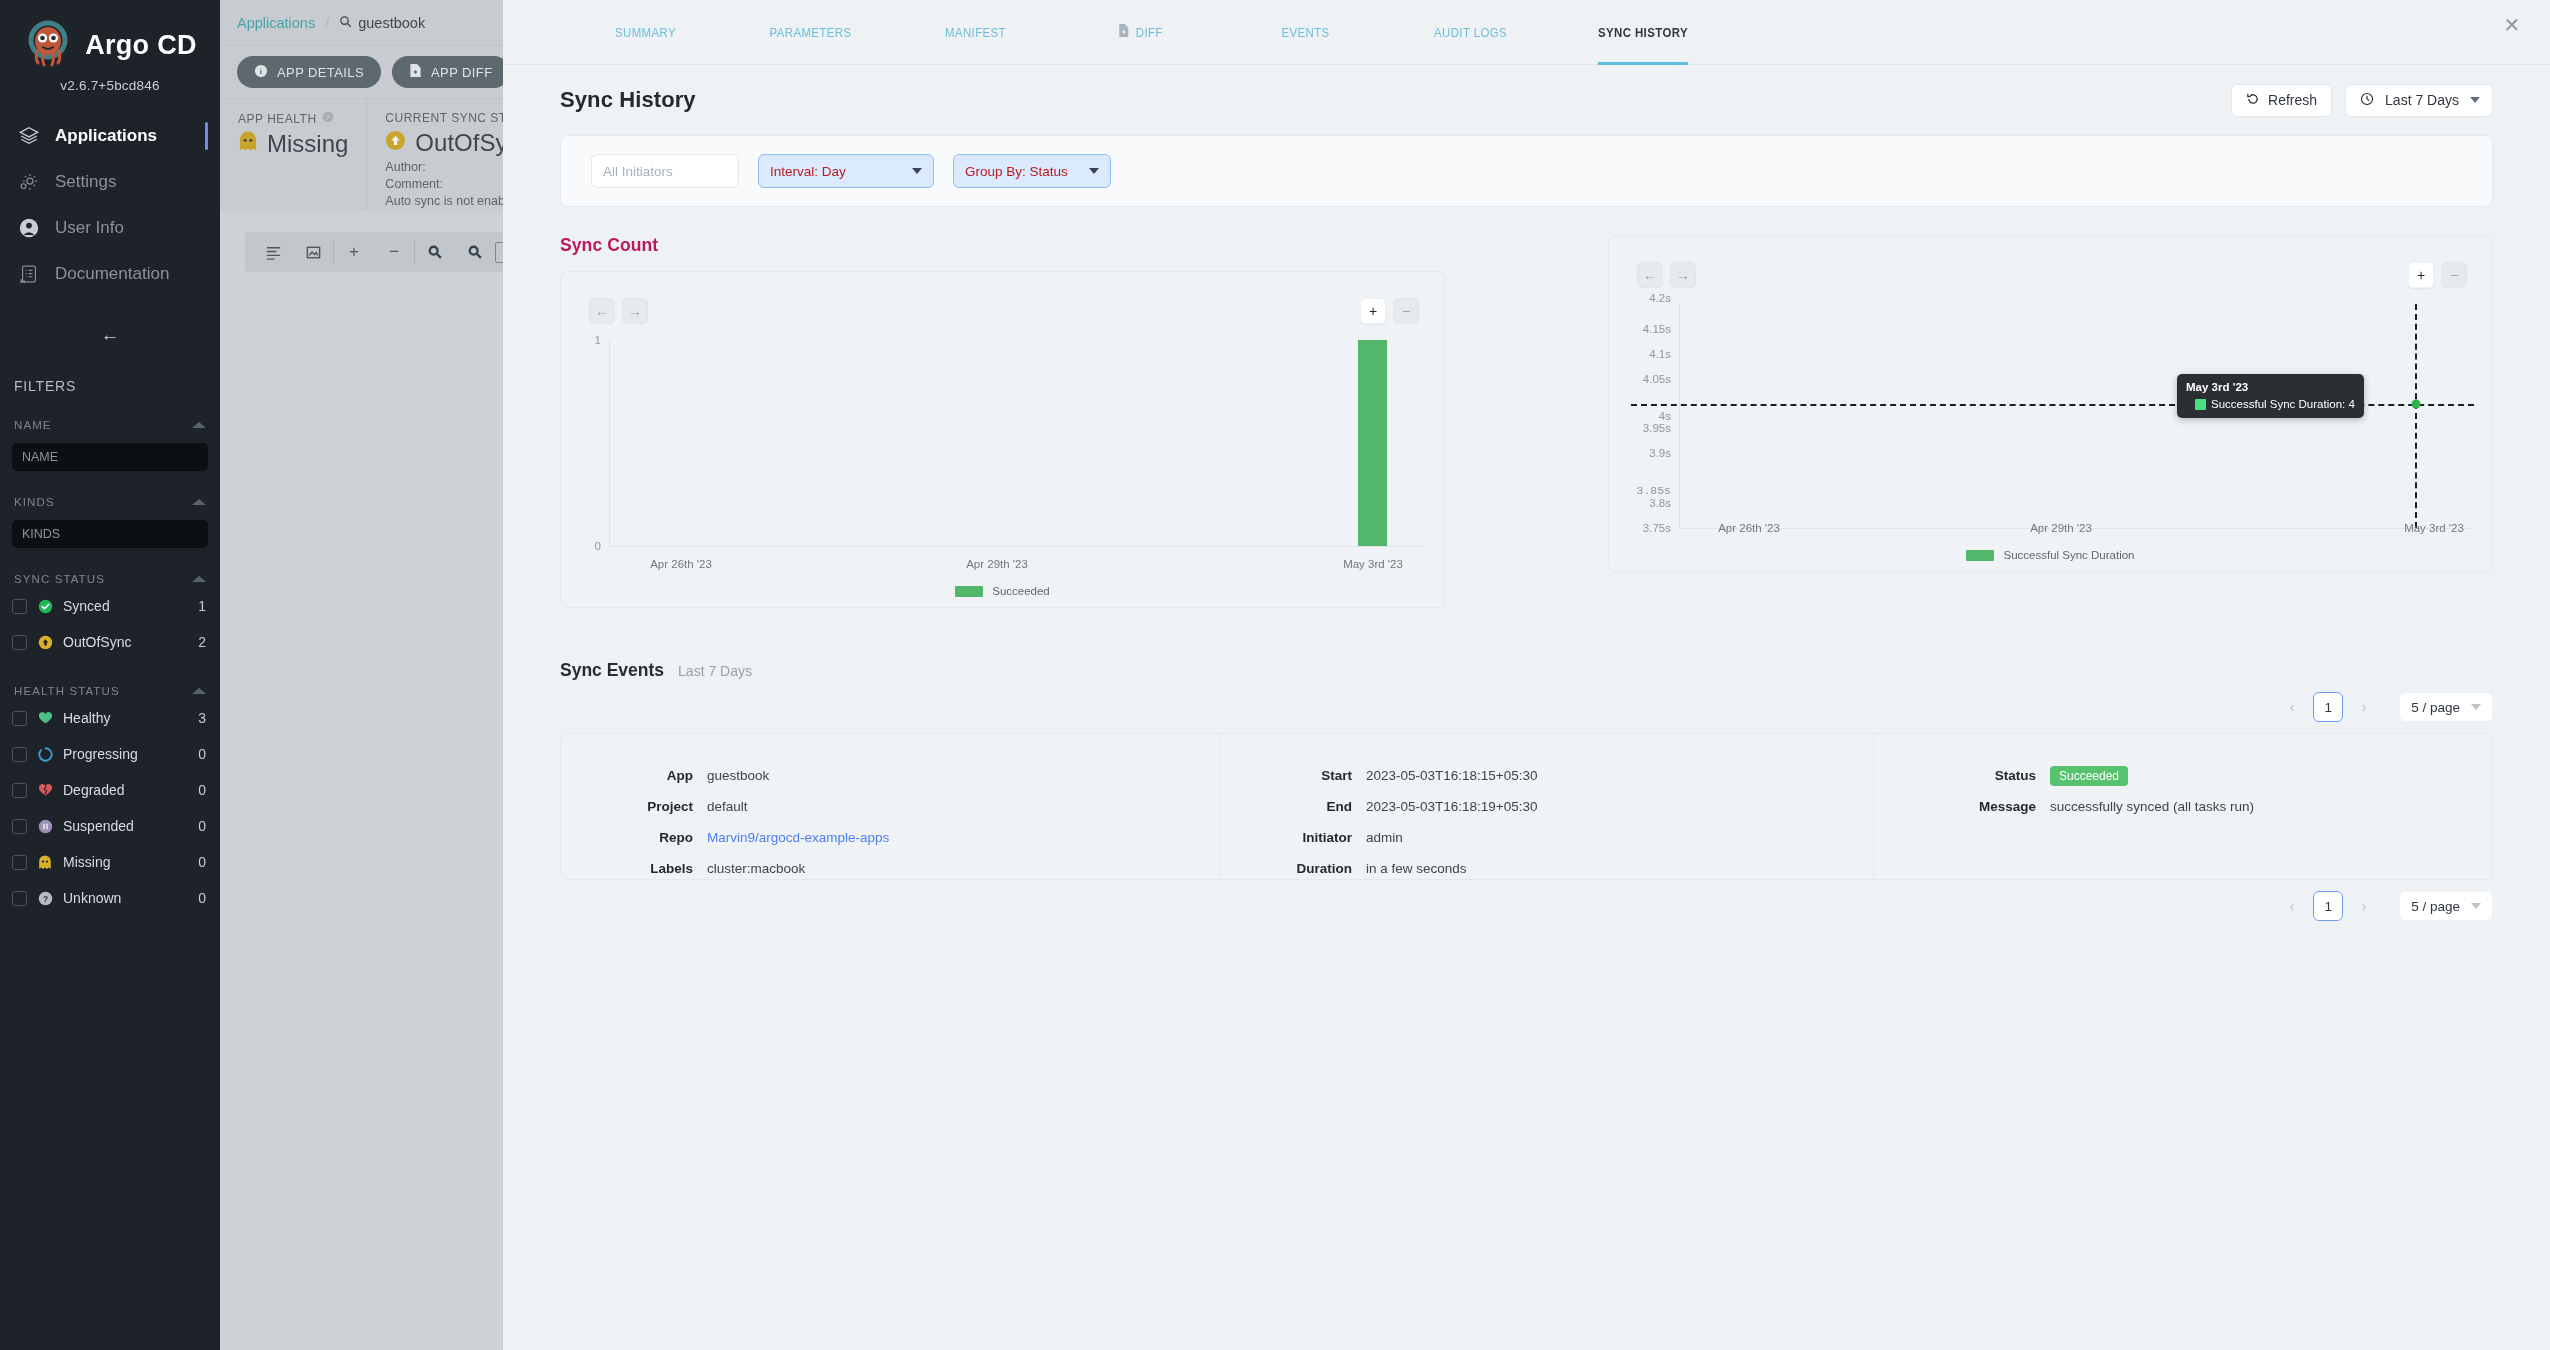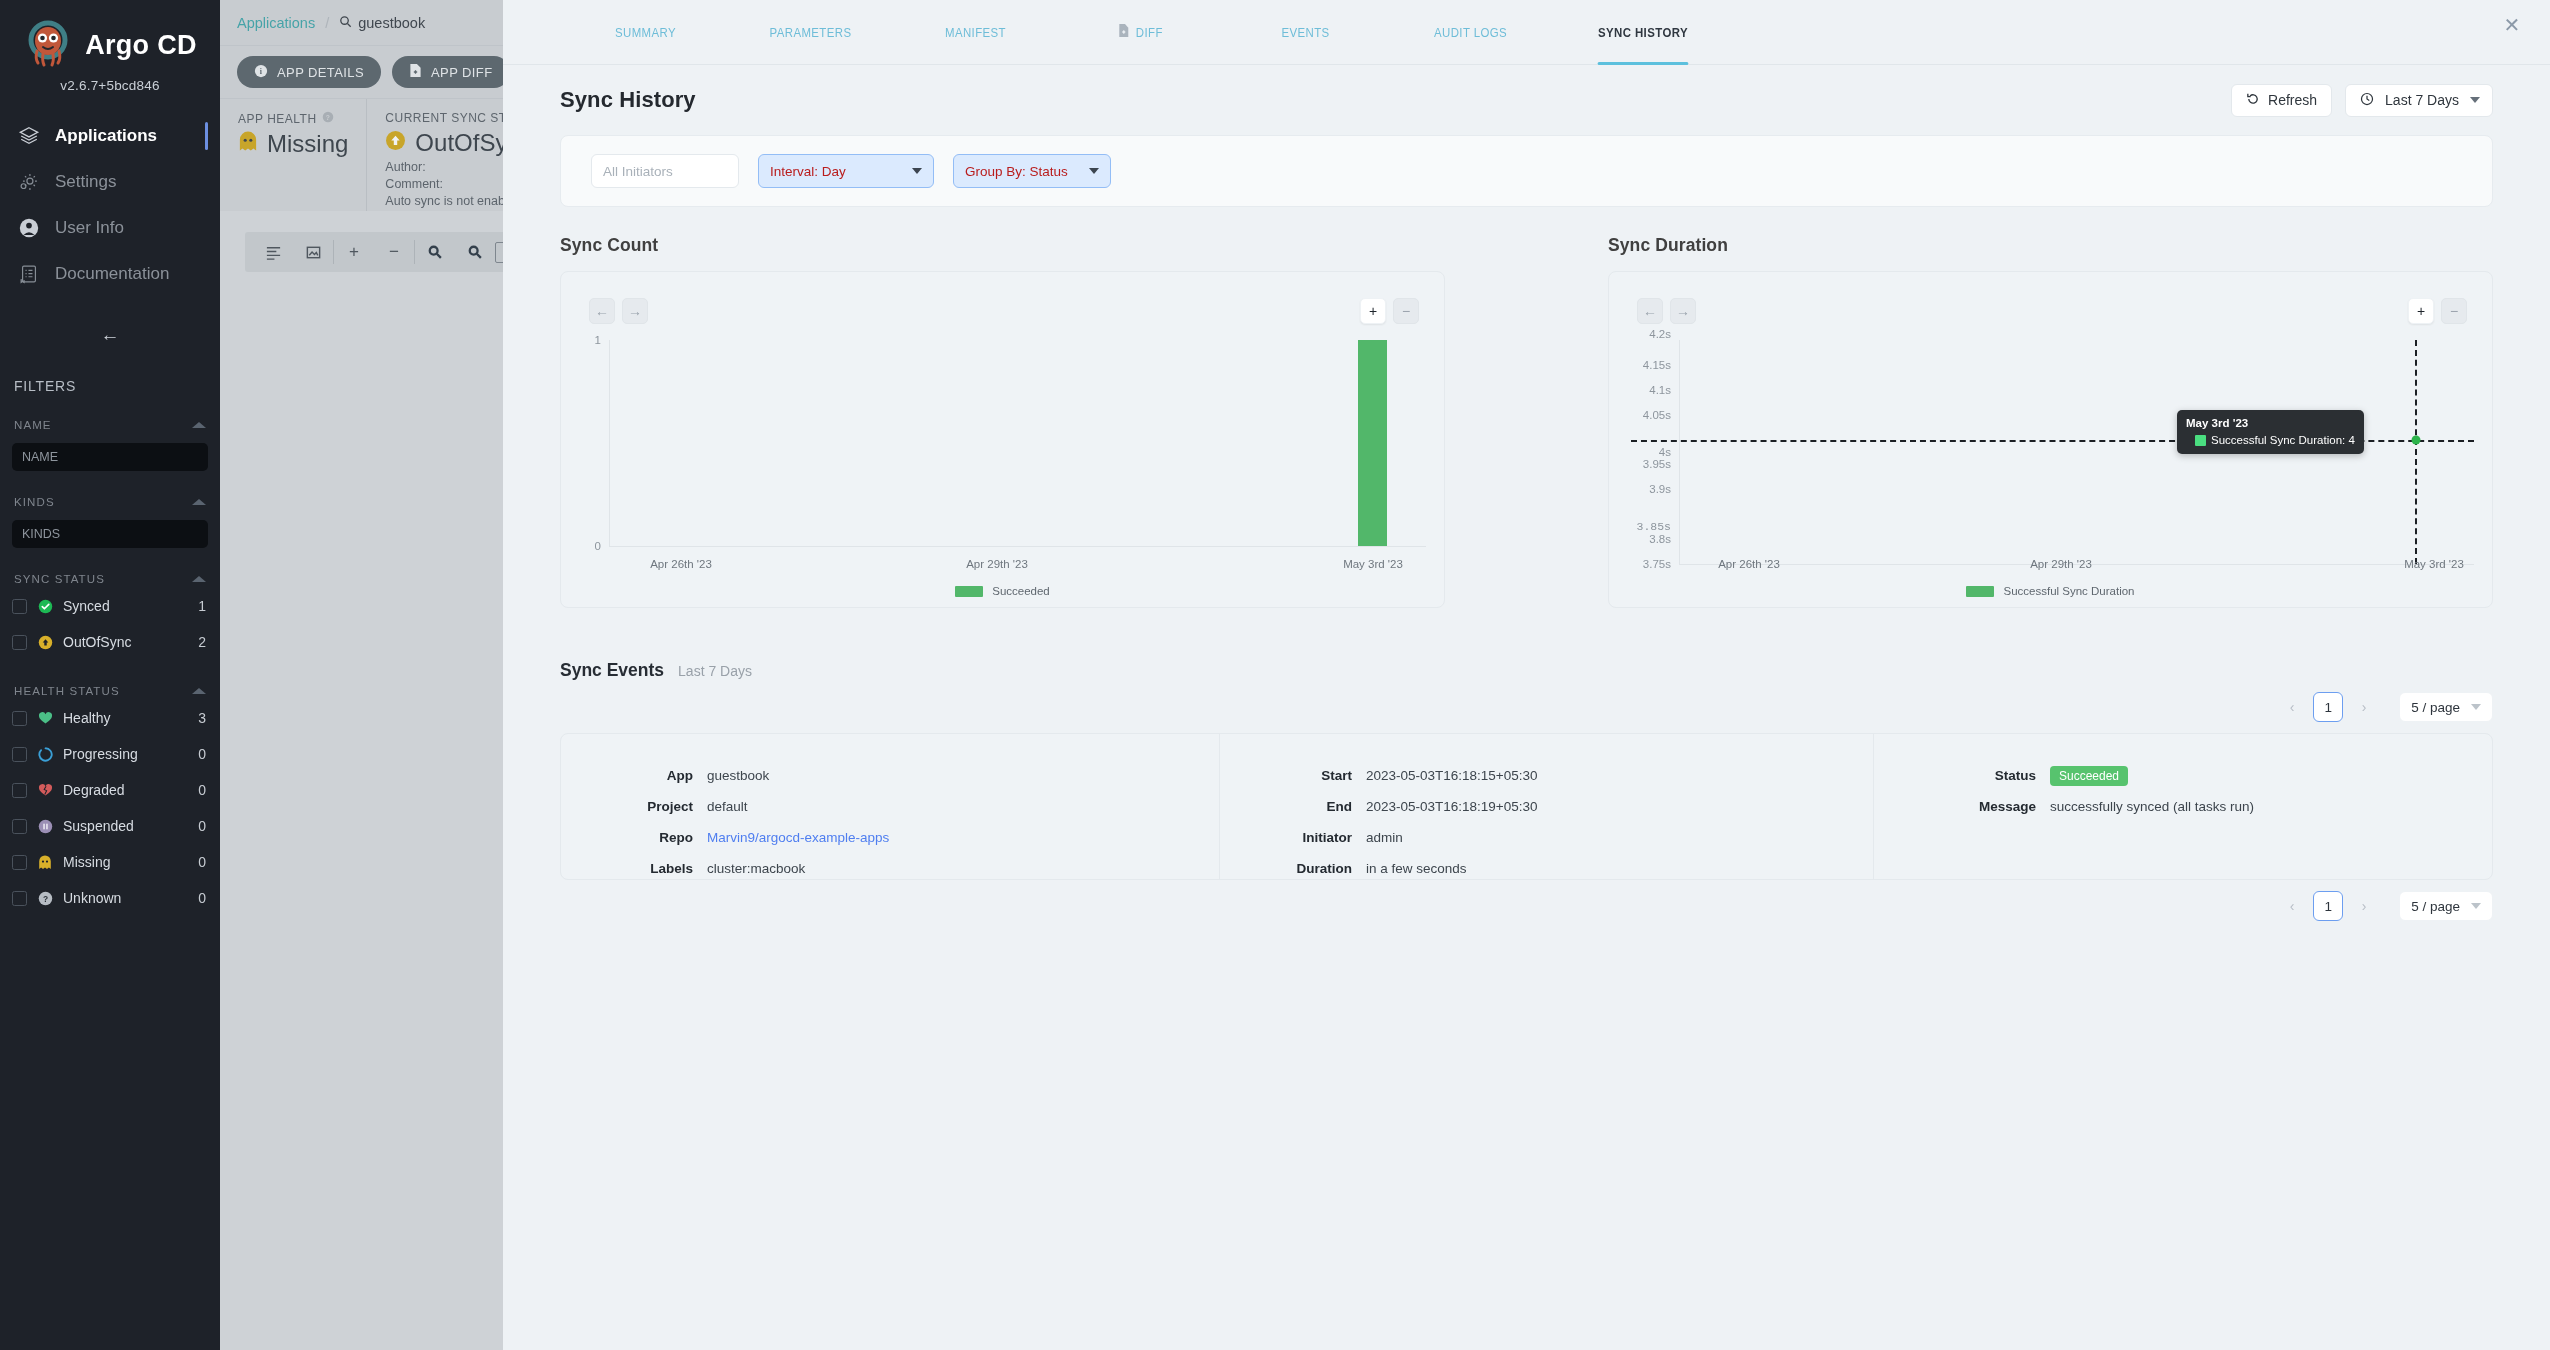--- a/index.html
+++ b/index.html
@@ -151,21 +151,21 @@
     width: 176px; height: 34px; background: #dbeafe; border: 1px solid #93bdf6; border-radius: 6px;
     display: flex; align-items: center; justify-content: space-between; padding: 0 11px;
     font-size: 13.5px; color: #b91c1c; cursor: pointer;
   }
   .sel-blue.g { width: 158px; }
   .chev-s { width: 0; height: 0; border-left: 5px solid transparent; border-right: 5px solid transparent; border-top: 6px solid #3c4550; }
 
   
   .charts { display: flex; gap: 163px; }
   .chart-block { width: 897px; }
-  .chart-title { font-size: 17.5px; color: #404040; font-weight: 600; margin-bottom: 15px; letter-spacing: .1px; }
+  .chart-title { font-size: 17.5px; color: #be185d; font-weight: 600; margin-bottom: 15px; letter-spacing: .1px; }
   .chart-card {
     position: relative; height: 337px;
     background: #eff3f6; border: 1px solid #e4e9ed; border-radius: 8px;
   }
   .nav-arrows { position: absolute; left: 28px; top: 26px; display: flex; gap: 7px; }
   .sqbtn {
     width: 26px; height: 26px; border-radius: 5px; background: #e6eaee; border: 1px solid #e0e5e9;
     display: flex; align-items: center; justify-content: center; color: #9aa3ac; font-size: 14px; cursor: pointer;
   }
   .zoom-btns { position: absolute; right: 25px; top: 26px; display: flex; gap: 7px; }
@@ -623,21 +623,20 @@
 
               <div class="legend" style="top:255px;">
                 <span class="swatch"></span>
                 <span>Succeeded</span>
               </div>
             </div>
           </div>
         </div>
 
         <div class="chart-block">
-          <div class="chart-title">Sync Duration</div>
           <div class="chart-card">
             <div class="nav-arrows">
               <div class="sqbtn">←</div>
               <div class="sqbtn">→</div>
             </div>
             <div class="zoom-btns">
               <div class="sqbtn on">+</div>
               <div class="sqbtn">−</div>
             </div>
 

